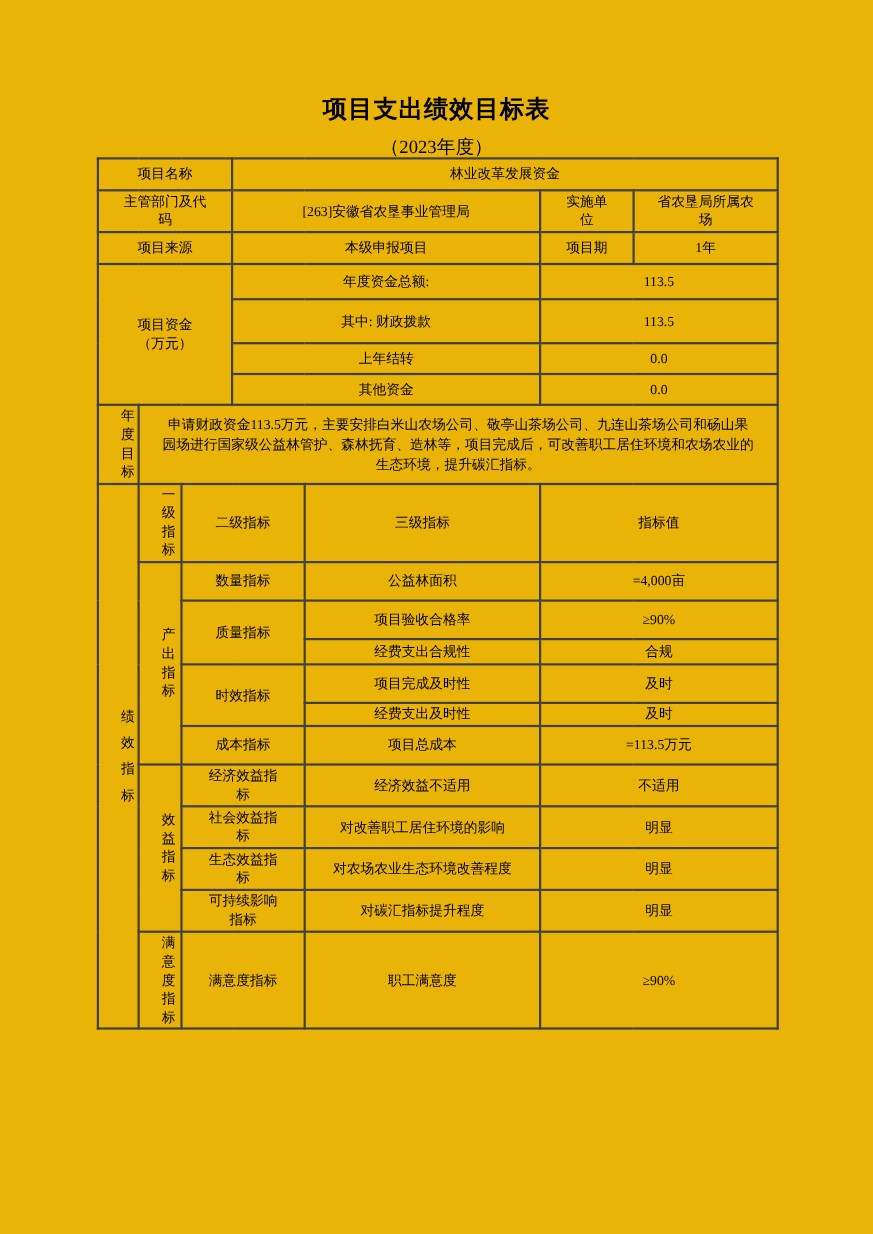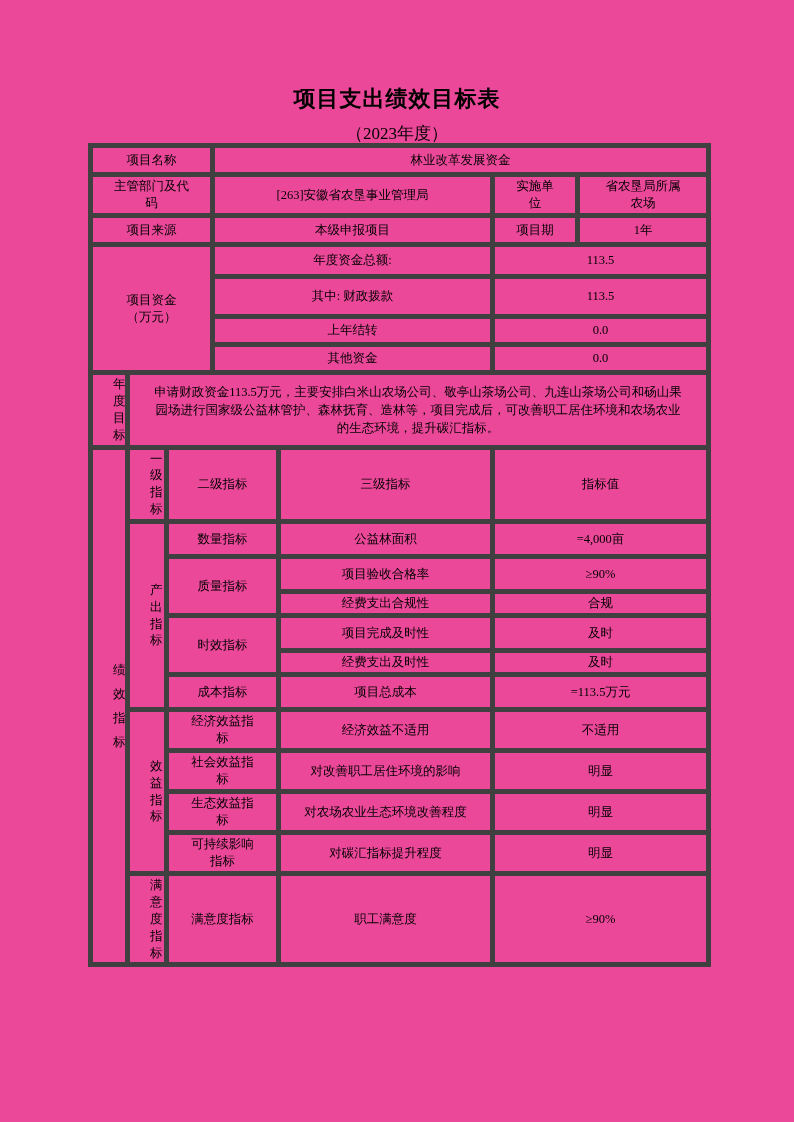--- a/index.html
+++ b/index.html
@@ -3,36 +3,36 @@
 <meta charset="utf-8">
 <style>
   * { margin: 0; padding: 0; box-sizing: border-box; }
   html, body { background: #ffffff; }
   body {
     width: 794px; height: 1122px;
     position: relative;
     font-family: "Liberation Serif", "DejaVu Serif", serif;
     color: #000;
   }
-  .page { position: absolute; inset: 0; background: #ec4899; }
+  .page { position: absolute; inset: 0; background: #eab308; }
   .doc-title {
     position: absolute; top: 84px; left: 0; width: 794px;
     text-align: center; font-size: 22px; font-weight: bold; letter-spacing: 1px;
   }
   .doc-subtitle {
     position: absolute; top: 122px; left: 0; width: 794px;
     text-align: center; font-size: 17px;
   }
   table.perf {
     position: absolute; left: 88px; top: 143px;
     width: 618px;
     border-collapse: collapse; table-layout: fixed;
   }
   table.perf td {
-    border: 5px solid #404040;
+    border: 2px solid #404040;
     font-size: 12.5px;
     text-align: center; vertical-align: middle;
     padding: 1px 20px;
     overflow: hidden;
   }
   td.tl { text-align: left; padding-left: 6px; }
   td.ind { padding-left: 34px; margin-top: 32px; }
   td.num { text-align: right; padding-right: 5px; }
   td.l3 { text-align: left; padding-left: 5px; }
   td.pre { white-space: pre-line; line-height: 1.35; }

